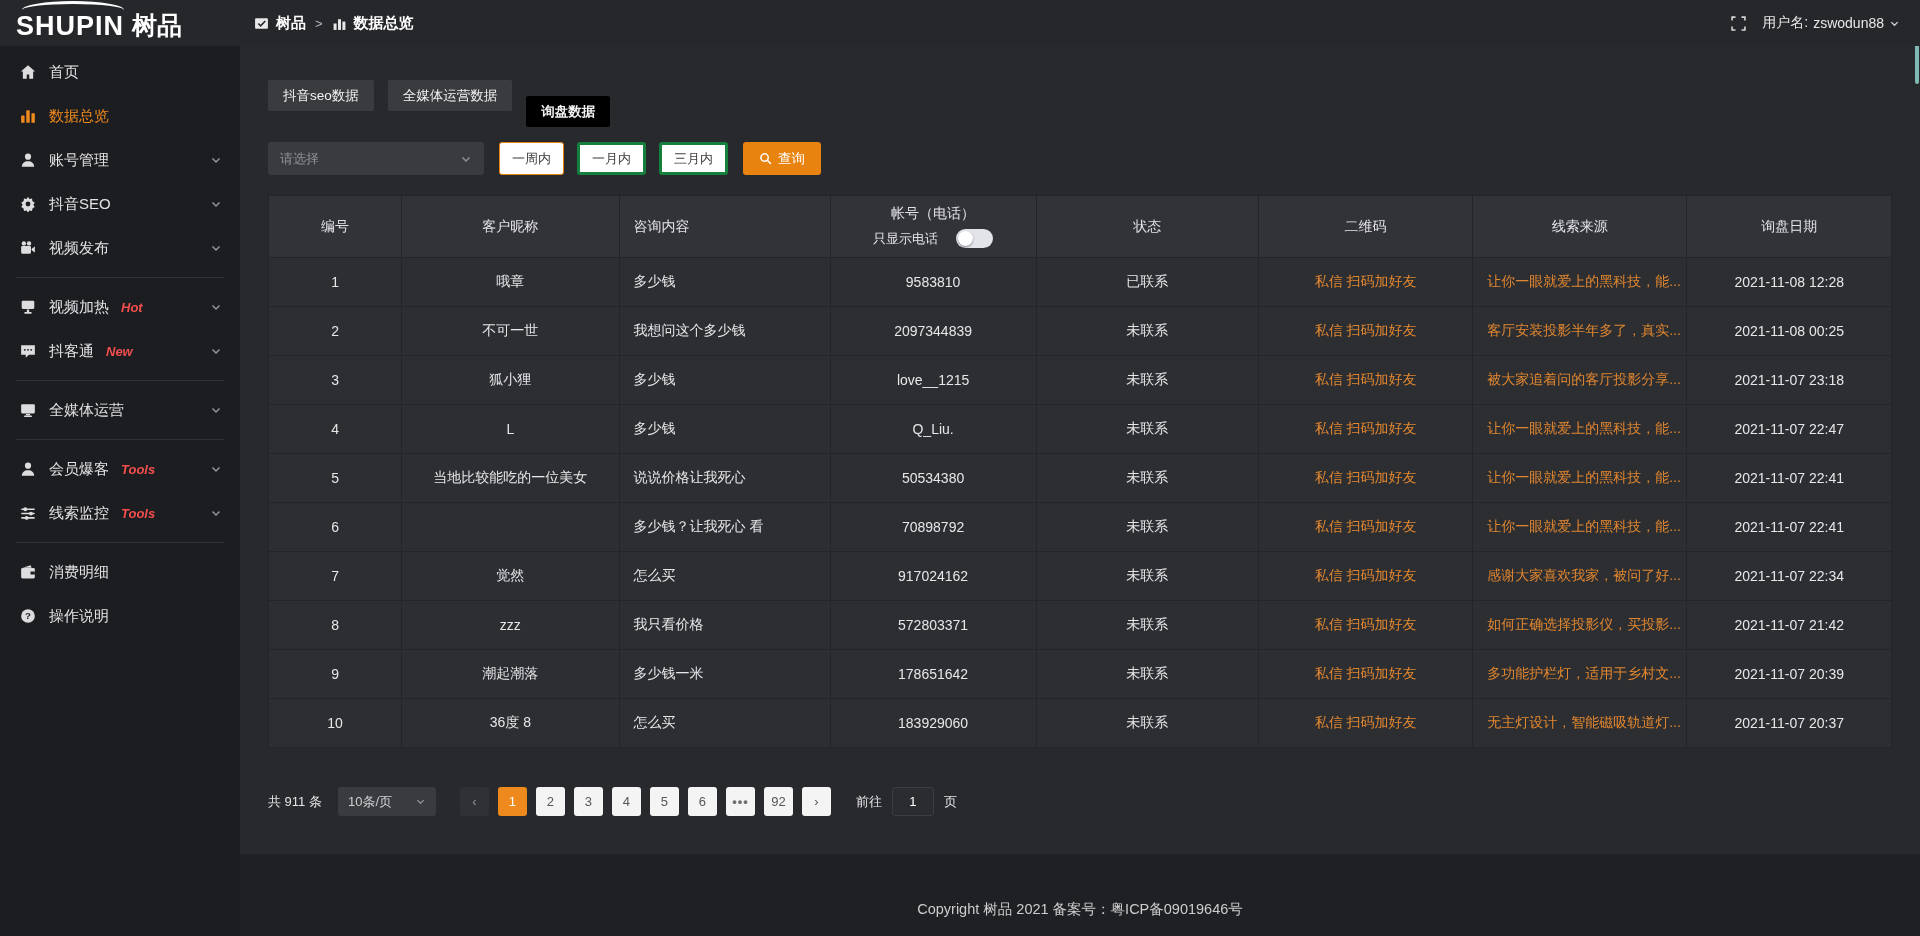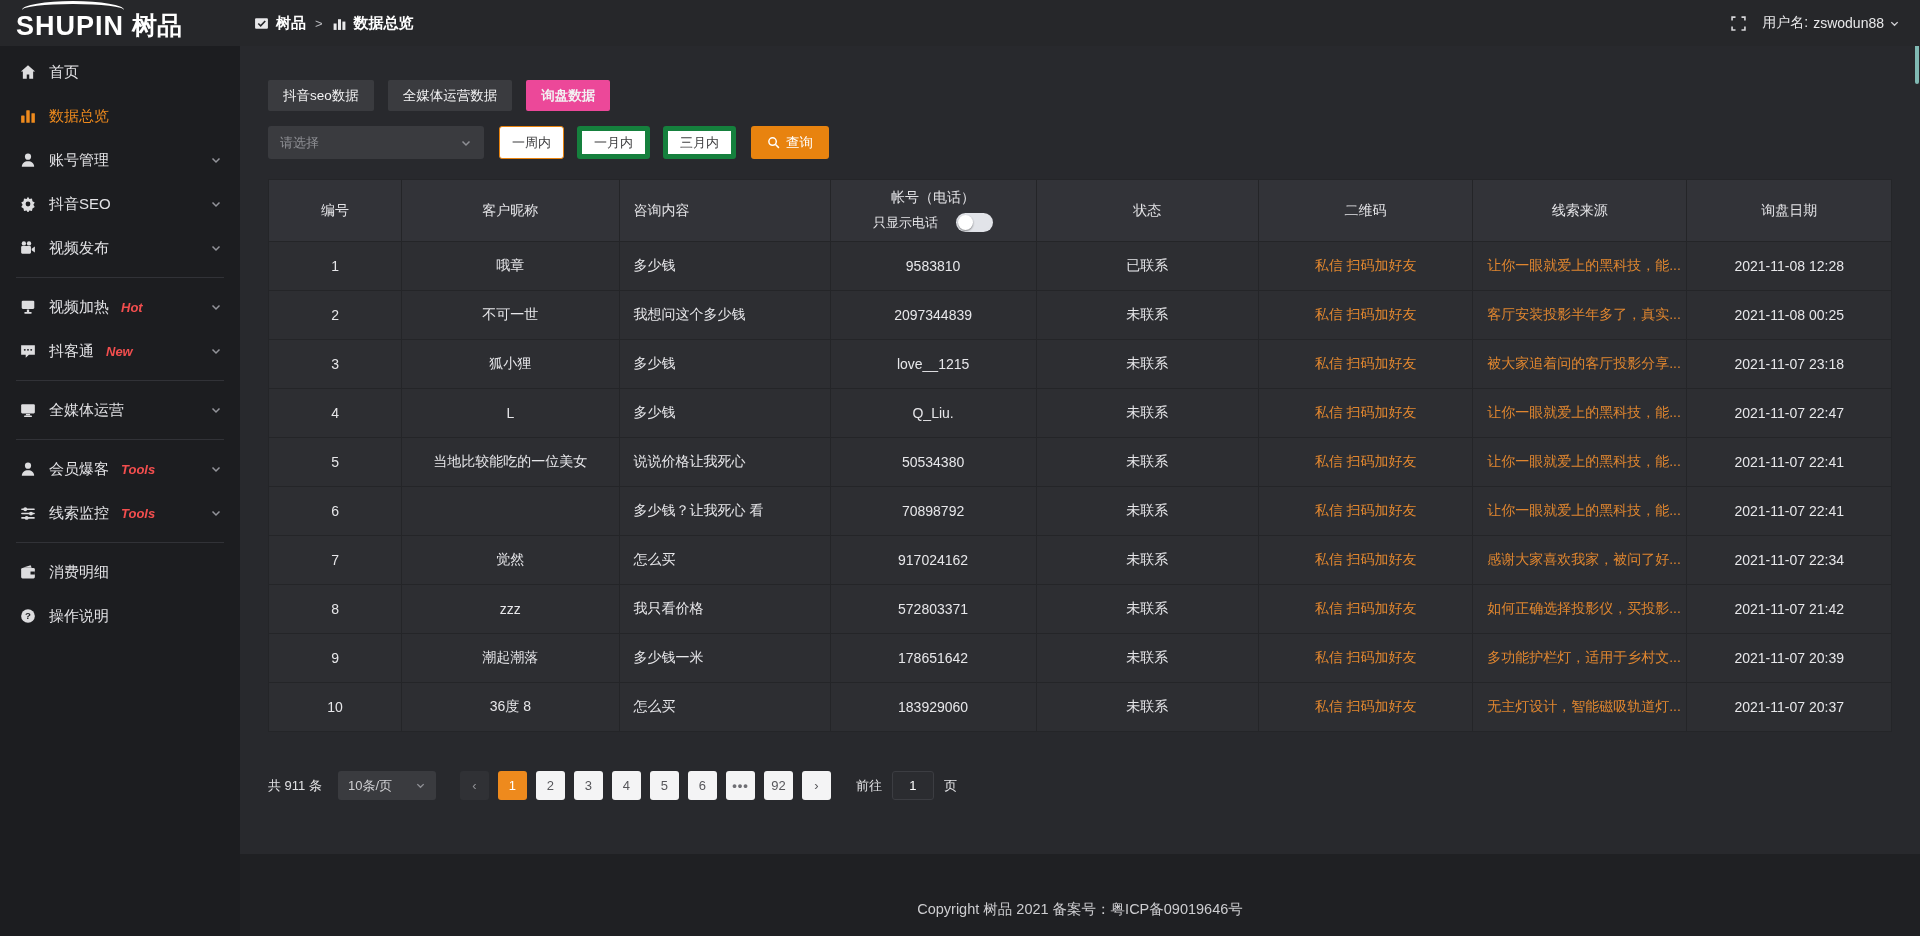--- a/index.html
+++ b/index.html
@@ -34,28 +34,28 @@
   .mi-badge { font-size:13px; font-weight:bold; font-style:italic; margin-left:12px; }
   .mi-chevron { margin-left:auto; width:12px; height:12px; color:#93949a; display:inline-flex; }
   .mi-chevron svg { width:100%; height:100%; }
   .menu-divider { border-top:1px solid #313237; margin:7px 16px; }
 
   
   .main { flex:1; display:flex; flex-direction:column; min-width:0; }
   .content-card { background:#28292d; padding:34px 28px 0 28px; height:808px; flex:none; }
   .tabs { display:flex; gap:14px; }
   .tab { height:31px; padding:0 15px; display:inline-flex; align-items:center; background:#3a3b3f; color:#f2f2f3; font-size:13.5px; border-radius:2px; cursor:pointer; }
-  .tab.active { background:#ec4899; font-weight:bold; }
+  .tab.active { background:#000000; font-weight:bold;margin-top:16px; }
 
   .filters { display:flex; align-items:center; margin-top:15px; }
   .select-box { width:216px; height:33px; background:#3a3b3f; border-radius:3px; display:flex; align-items:center; padding:0 12px; color:#8f9095; font-size:13px; cursor:pointer; }
   .select-box .sb-chev { margin-left:auto; width:12px; height:12px; display:inline-flex; color:#8f9095; }
   .sb-chev svg { width:100%; height:100%; }
   .range-group { display:flex; gap:13px; margin-left:15px; }
-  .range-btn { height:33px; min-width:62px; padding:0 12px; background:#ffffff; border:5px solid #15803d; border-radius:3px; color:#3c3c3e; font-size:13px; display:inline-flex; align-items:center; justify-content:center; cursor:pointer; }
+  .range-btn { height:33px; min-width:62px; padding:0 12px; background:#ffffff; border:3px solid #15803d; border-radius:3px; color:#3c3c3e; font-size:13px; display:inline-flex; align-items:center; justify-content:center; cursor:pointer; }
   .range-btn.active { border:1px solid #e8830f; }
   .search-btn { height:33px; padding:0 16px; margin-left:15px; background:#e8830f; border:none; border-radius:3px; color:#fff; font-size:13.5px; display:inline-flex; align-items:center; gap:6px; cursor:pointer; font-family:inherit; }
   .search-btn .si { width:13px; height:13px; display:inline-flex; }
   .si svg { width:100%; height:100%; }
 
   
   table.data-table { width:100%; border-collapse:collapse; table-layout:fixed; margin-top:20px; }
   .data-table th, .data-table td { border:1px solid #242528; font-weight:normal; }
   .data-table thead th { background:#323338; color:#e3e3e6; font-size:14px; height:62px; text-align:center; padding:0 10px; }
   .data-table thead th.h-left { text-align:left; padding-left:14px; }

